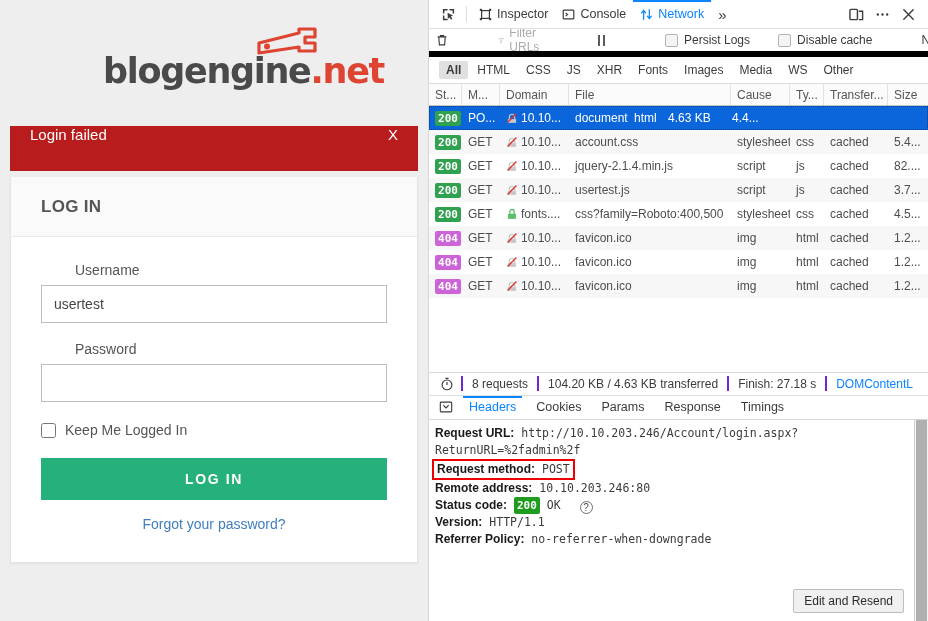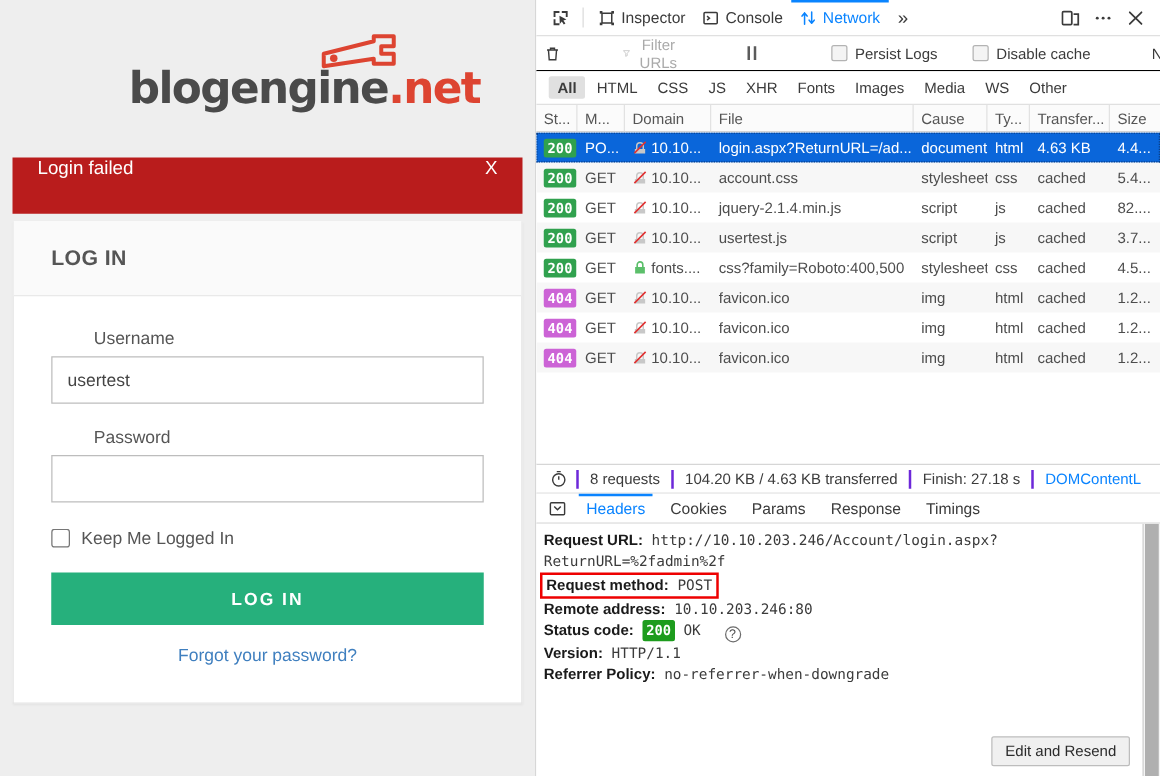--- a/index.html
+++ b/index.html
@@ -137,24 +137,23 @@
     padding-right: 8px;
   }
   .icon-btn {
     width: 24px; height: 24px;
     display: flex; align-items: center; justify-content: center;
   }
 
   .dt-subbar {
     height: 28px; flex: 0 0 28px;
     display: flex; align-items: center;
-    border-bottom: 1px solid #000000;
+    border-bottom: 6px solid #000000;
     padding-left: 6px; background: #fff;
     gap: 18px;
-    text-align: center;
   }
   .filter-box {
     width: 112px; height: 19px;
     display: flex; align-items: center; gap: 5px;
     color: #aaa; font-size: 12px;
     padding-left: 3px;
   }
   .pausebtn { display: flex; gap: 3px; padding: 0 8px; }
   .pausebar { width: 2px; height: 11px; background: #5b5b5b; }
   .chk-item { display: flex; align-items: center; gap: 6px; font-size: 12px; color: #3b3b3b; white-space: nowrap; }
@@ -486,21 +485,20 @@
             <span class="badge s200">200</span>
           </div>
           <div class="cell c-method">PO...</div>
           <div class="cell c-domain"><span class="sec-ico">
               <svg width="12" height="12" viewBox="0 0 16 16">
                 <path d="M2.5 9.5h11v5h-11z" fill="#c8c8c8"></path>
                 <path d="M4.5 9.5V6.5a3.5 3.5 0 0 1 7 0v3" fill="none" stroke="#c8c8c8" stroke-width="1.6"></path>
                 <path d="M2 14L14 2" stroke="#e03131" stroke-width="1.7"></path>
               </svg>
             </span>10.10...</div>
-          <div class="cell c-file">login.aspx?ReturnURL=/ad...</div>
           <div class="cell c-cause">document</div>
           <div class="cell c-type">html</div>
           <div class="cell c-transfer">4.63 KB</div>
           <div class="cell c-size">4.4...</div>
         </div>
         <div class="nrow">
           <div class="cell c-status">
             <span class="badge s200">200</span>
           </div>
           <div class="cell c-method">GET</div>

